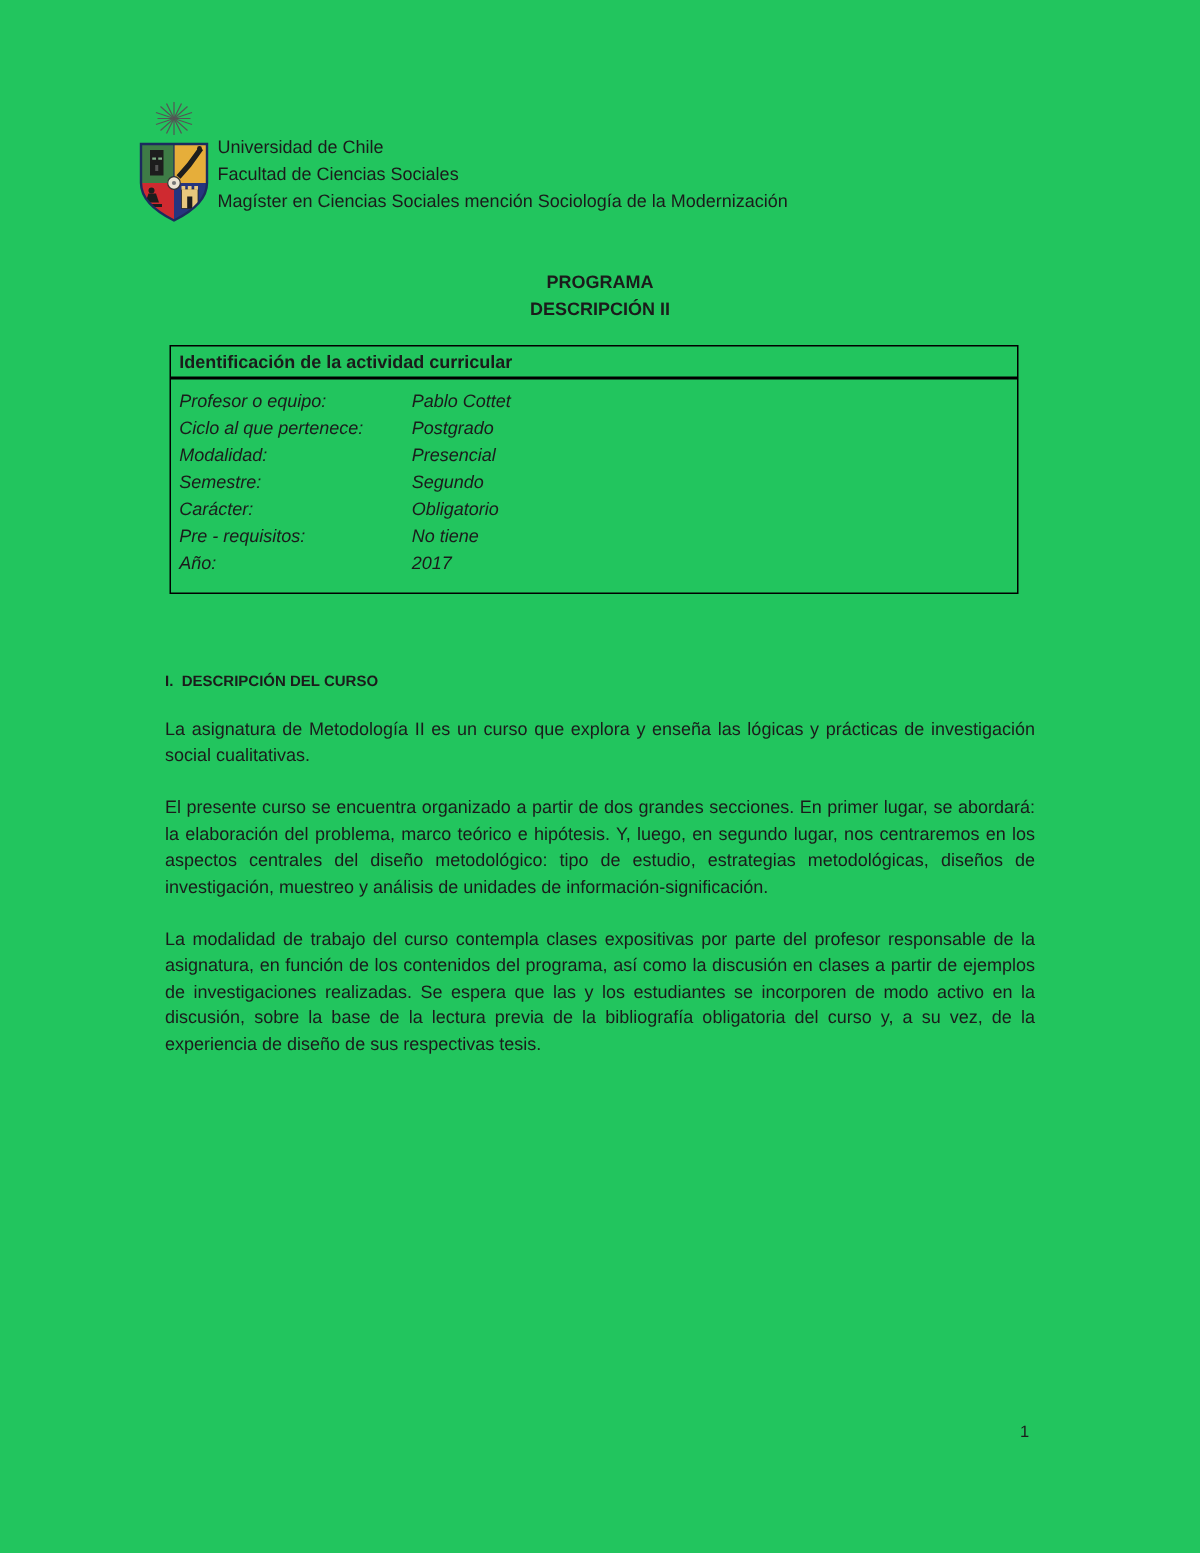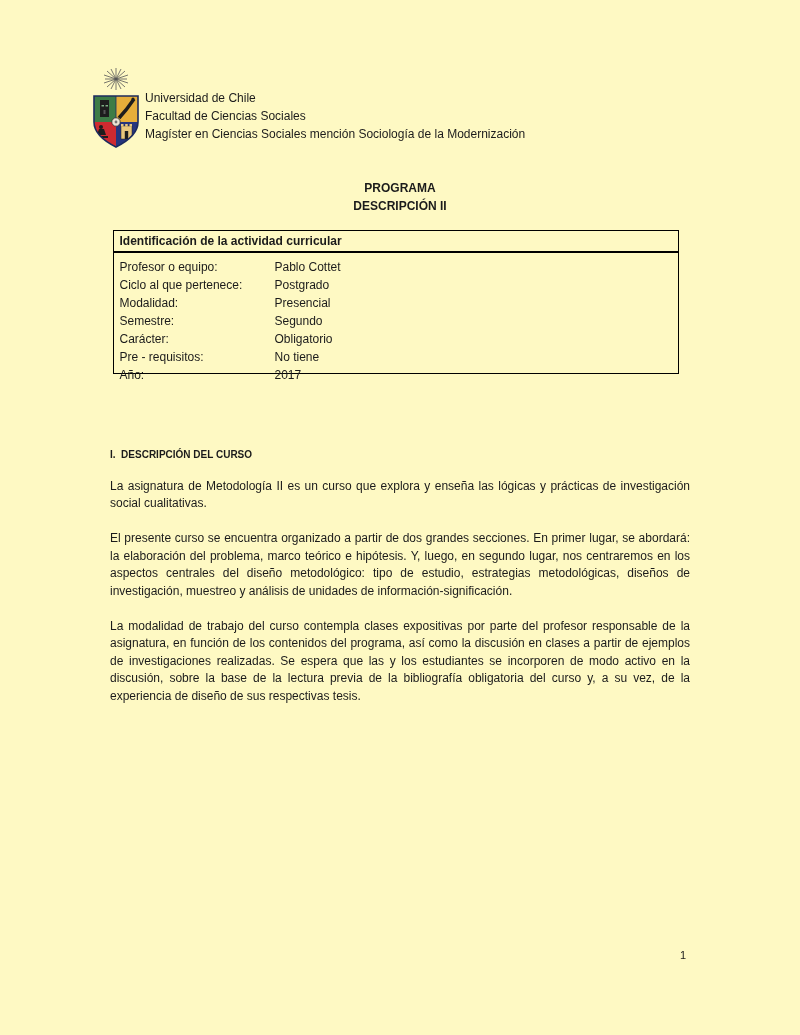--- a/index.html
+++ b/index.html
@@ -4,21 +4,21 @@
 <style>
   html, body {
     margin: 0;
     padding: 0;
     background: #ffffff;
   }
   .page {
     position: relative;
     width: 800px;
     height: 1035px;
-    background: #fef9c3;
+    background: #22c55e;
     font-family: "Liberation Sans", sans-serif;
     color: #1b1b1b;
     overflow: hidden;
   }
   .logo {
     position: absolute;
     left: 90px;
     top: 66px;
     width: 52px;
     height: 84px;
@@ -52,22 +52,23 @@
   .id-table-header {
     border: 1.5px solid #000;
     box-sizing: border-box;
     font-weight: bold;
     padding: 2px 5px 2px 5.5px;
     line-height: 16px;
   }
   .id-table-body {
     border: 1.5px solid #000;
     box-sizing: border-box;
-    height: 122px;
+    height: 144px;
     padding: 5px 5px 0 5.5px;
+    font-style: italic;
   }
   .field-row {
     display: flex;
     line-height: 18px;
   }
   .field-label {
     width: 155px;
     flex: 0 0 155px;
   }
   .field-value {

